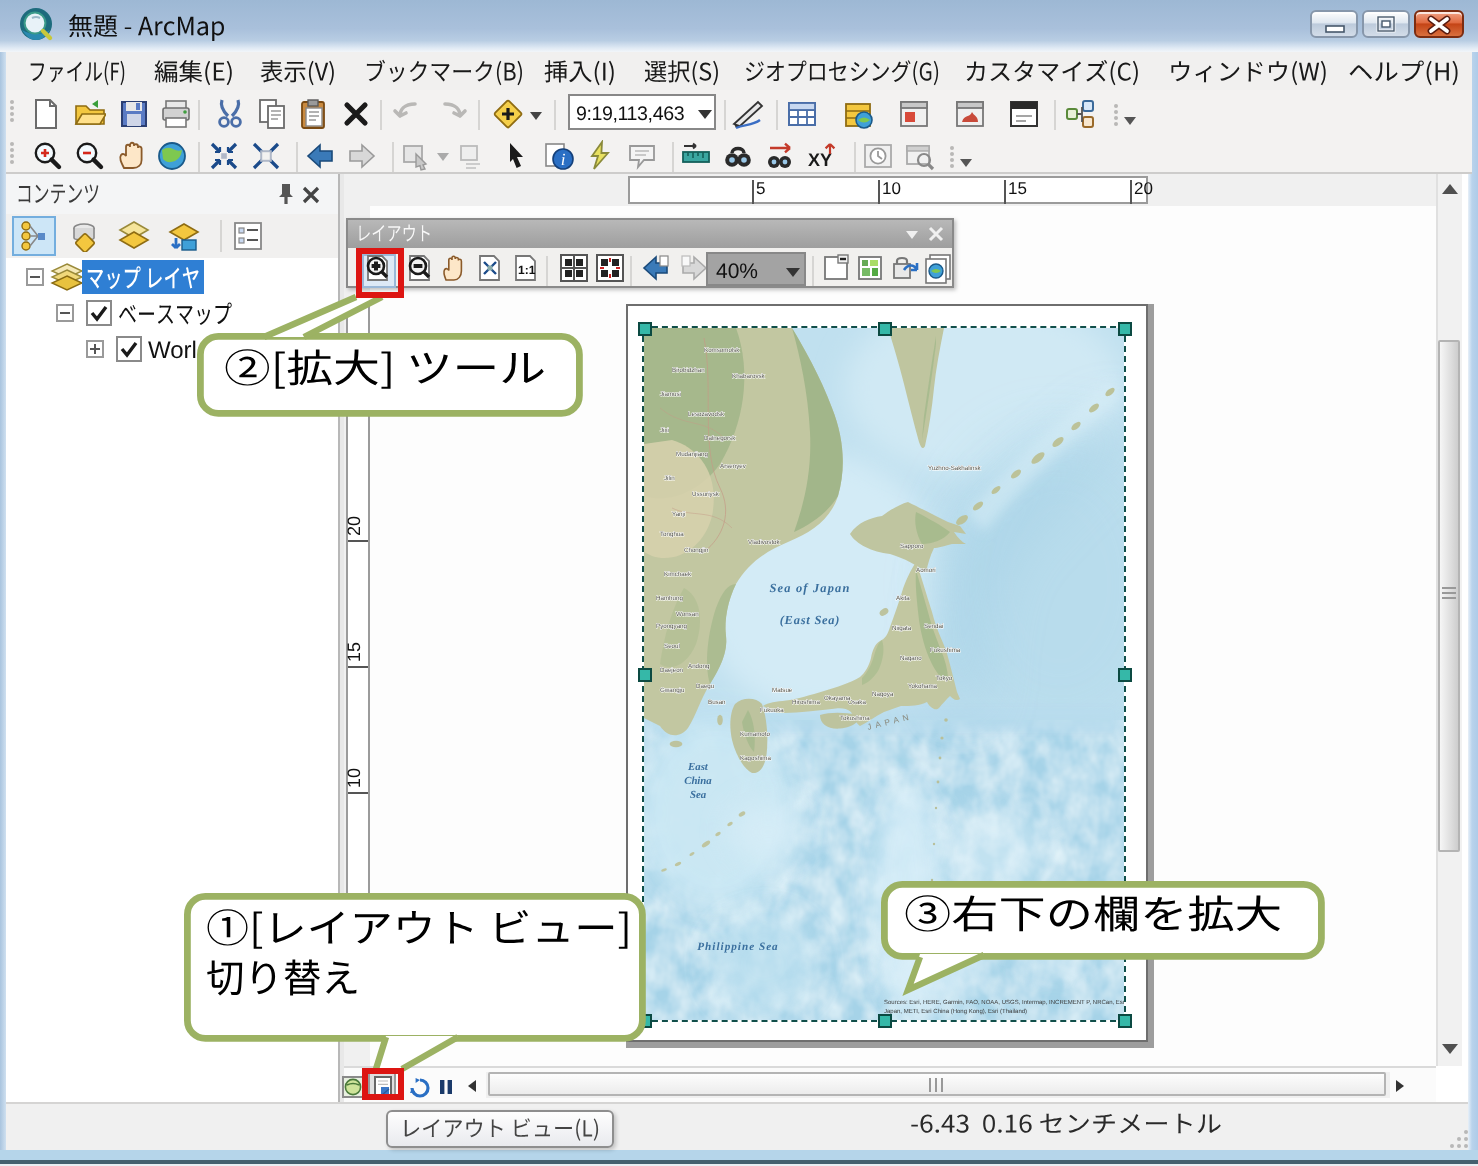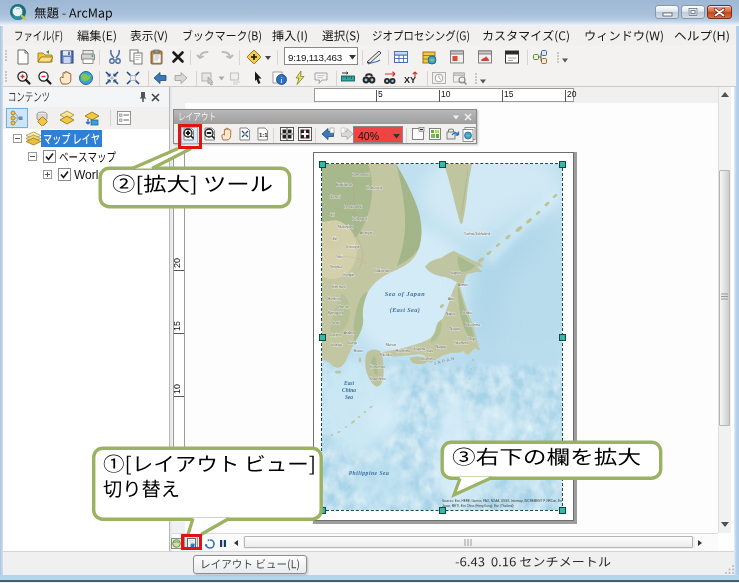--- a/index.html
+++ b/index.html
@@ -694,21 +694,21 @@
   </svg>
 <div class="a" style="left:315px;top:128px;width:1px;height:15px;background:#d6d5d3"></div>
 <svg class="a" style="left:320px;top:126px" width="16" height="16" viewBox="0 0 16 16">
     <path d="M8 2.5 L2 8 L8 13.5 L8 10.5 L13.5 10.5 L13.5 5.5 L8 5.5 Z" fill="#3a7ab8" stroke="#1a4a7a" stroke-width=".8"></path>
     <rect x="10" y="2" width="4" height="5" fill="#fff" stroke="#888" stroke-width=".6"></rect>
   </svg>
 <svg class="a" style="left:339px;top:126px" width="16" height="16" viewBox="0 0 16 16">
     <path d="M8 2.5 L14 8 L8 13.5 L8 10.5 L2.5 10.5 L2.5 5.5 L8 5.5 Z" fill="#d8d8d8" stroke="#aaa" stroke-width=".8"></path>
     <rect x="2" y="2" width="4" height="5" fill="#f8f8f8" stroke="#bbb" stroke-width=".6"></rect>
   </svg>
-<div class="a" style="left:353px;top:126px;width:50px;height:17px;background:#ef4444;border:1px solid #888">
+<div class="a" style="left:353px;top:126px;width:50px;height:17px;background:#a3a3a3;border:1px solid #888">
     <div class="a" style="left:4px;top:2.5px;font-size:10.5px;color:#111">40%</div>
     <svg class="a" style="left:38px;top:6px" width="9" height="6">
       <path d="M1 1 L8 1 L4.5 5.5 Z" fill="#333"></path>
     </svg>
   </div>
 <div class="a" style="left:406px;top:128px;width:1px;height:15px;background:#d6d5d3"></div>
 <svg class="a" style="left:410px;top:126px" width="16" height="16" viewBox="0 0 16 16">
     <rect x="2.5" y="2.5" width="11" height="11" fill="#fff" stroke="#777" stroke-width=".9"></rect>
     <rect x="9" y="1.5" width="5" height="4" fill="#f0f0f0" stroke="#777" stroke-width=".7"></rect>
     <path d="M10 3.5 H13" stroke="#222" stroke-width="1.2"></path>

